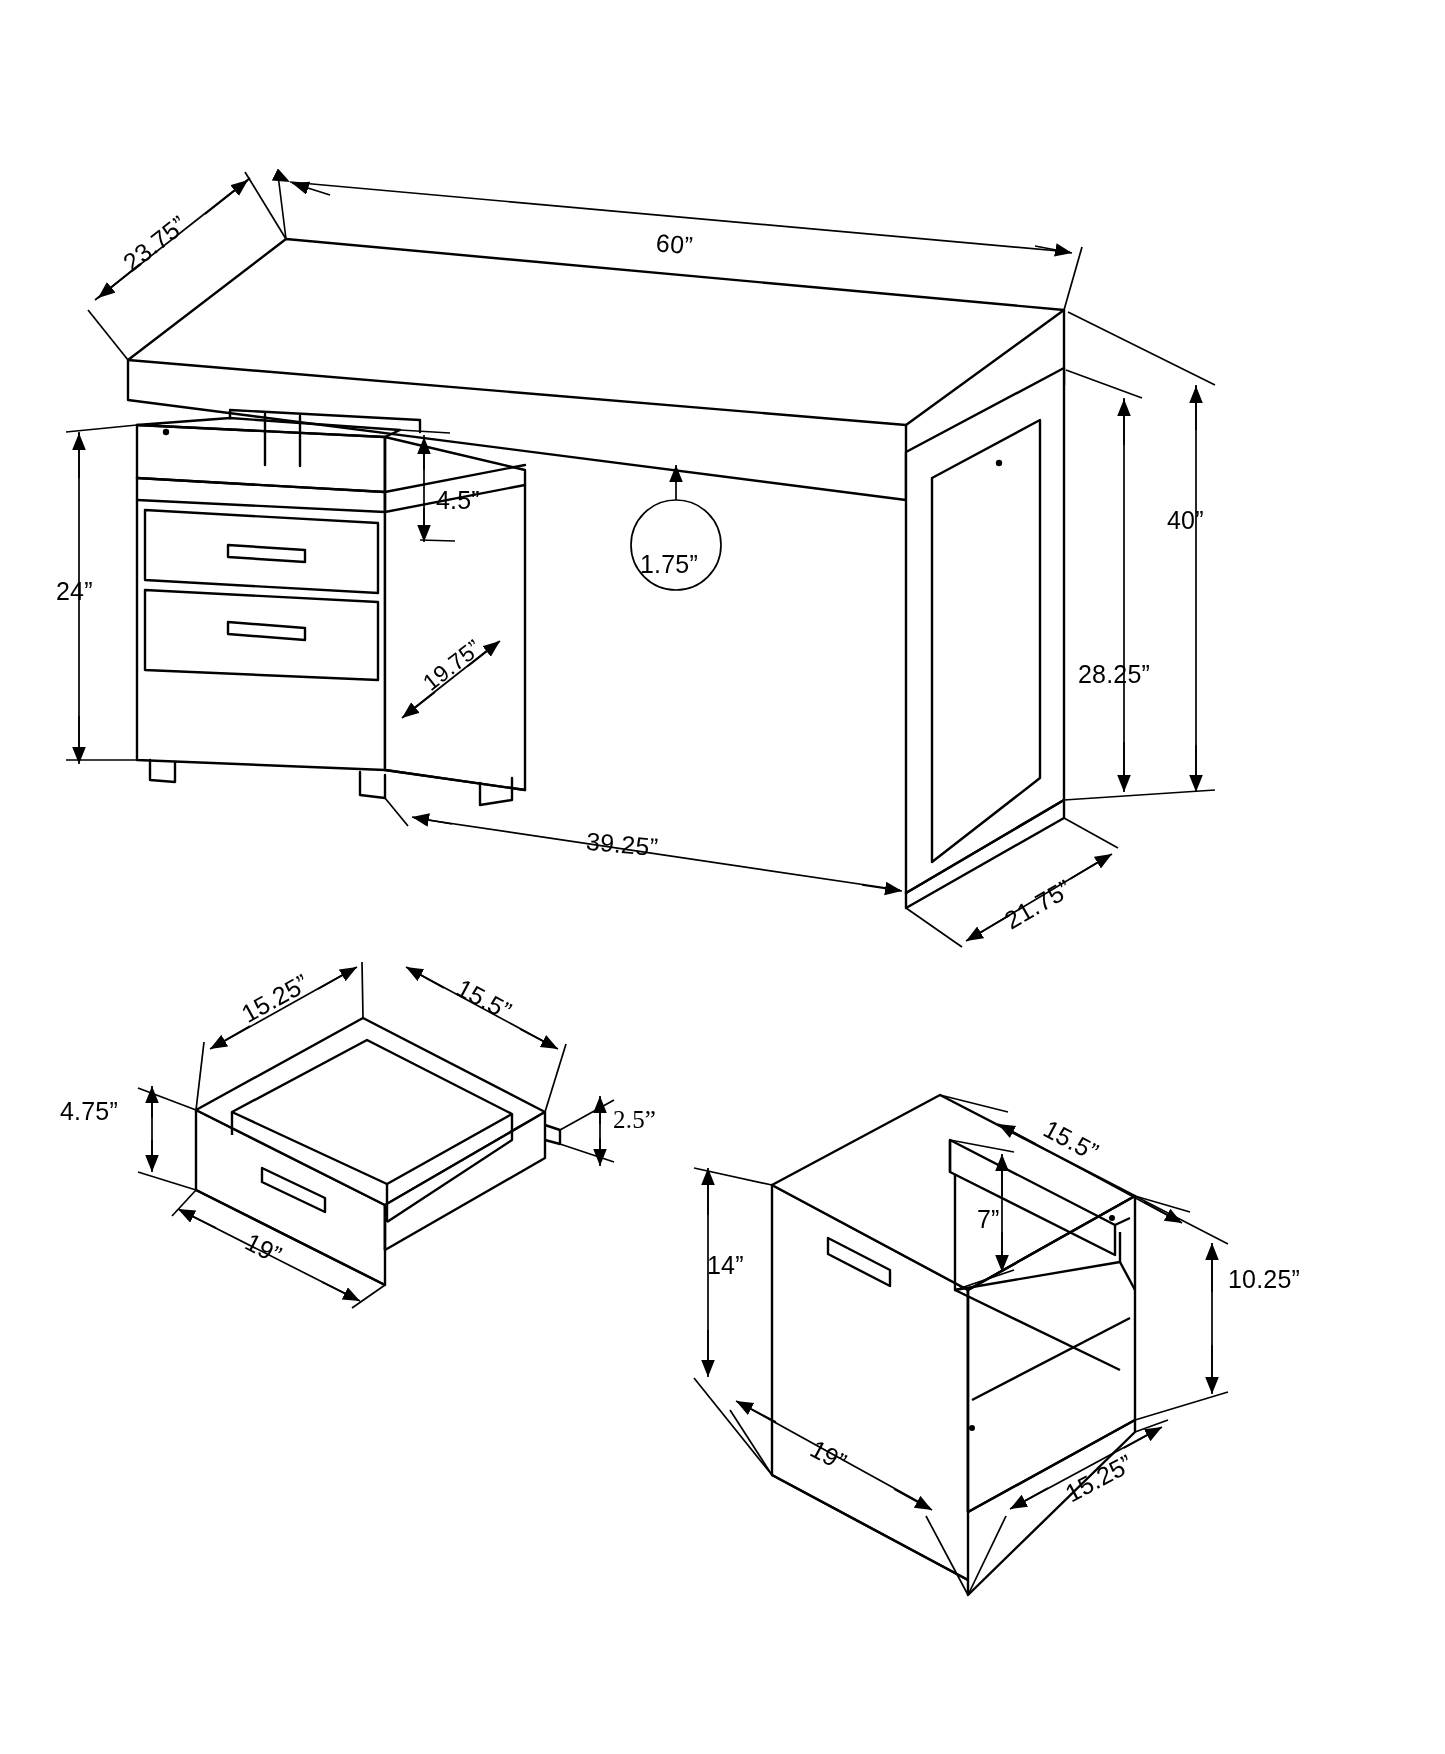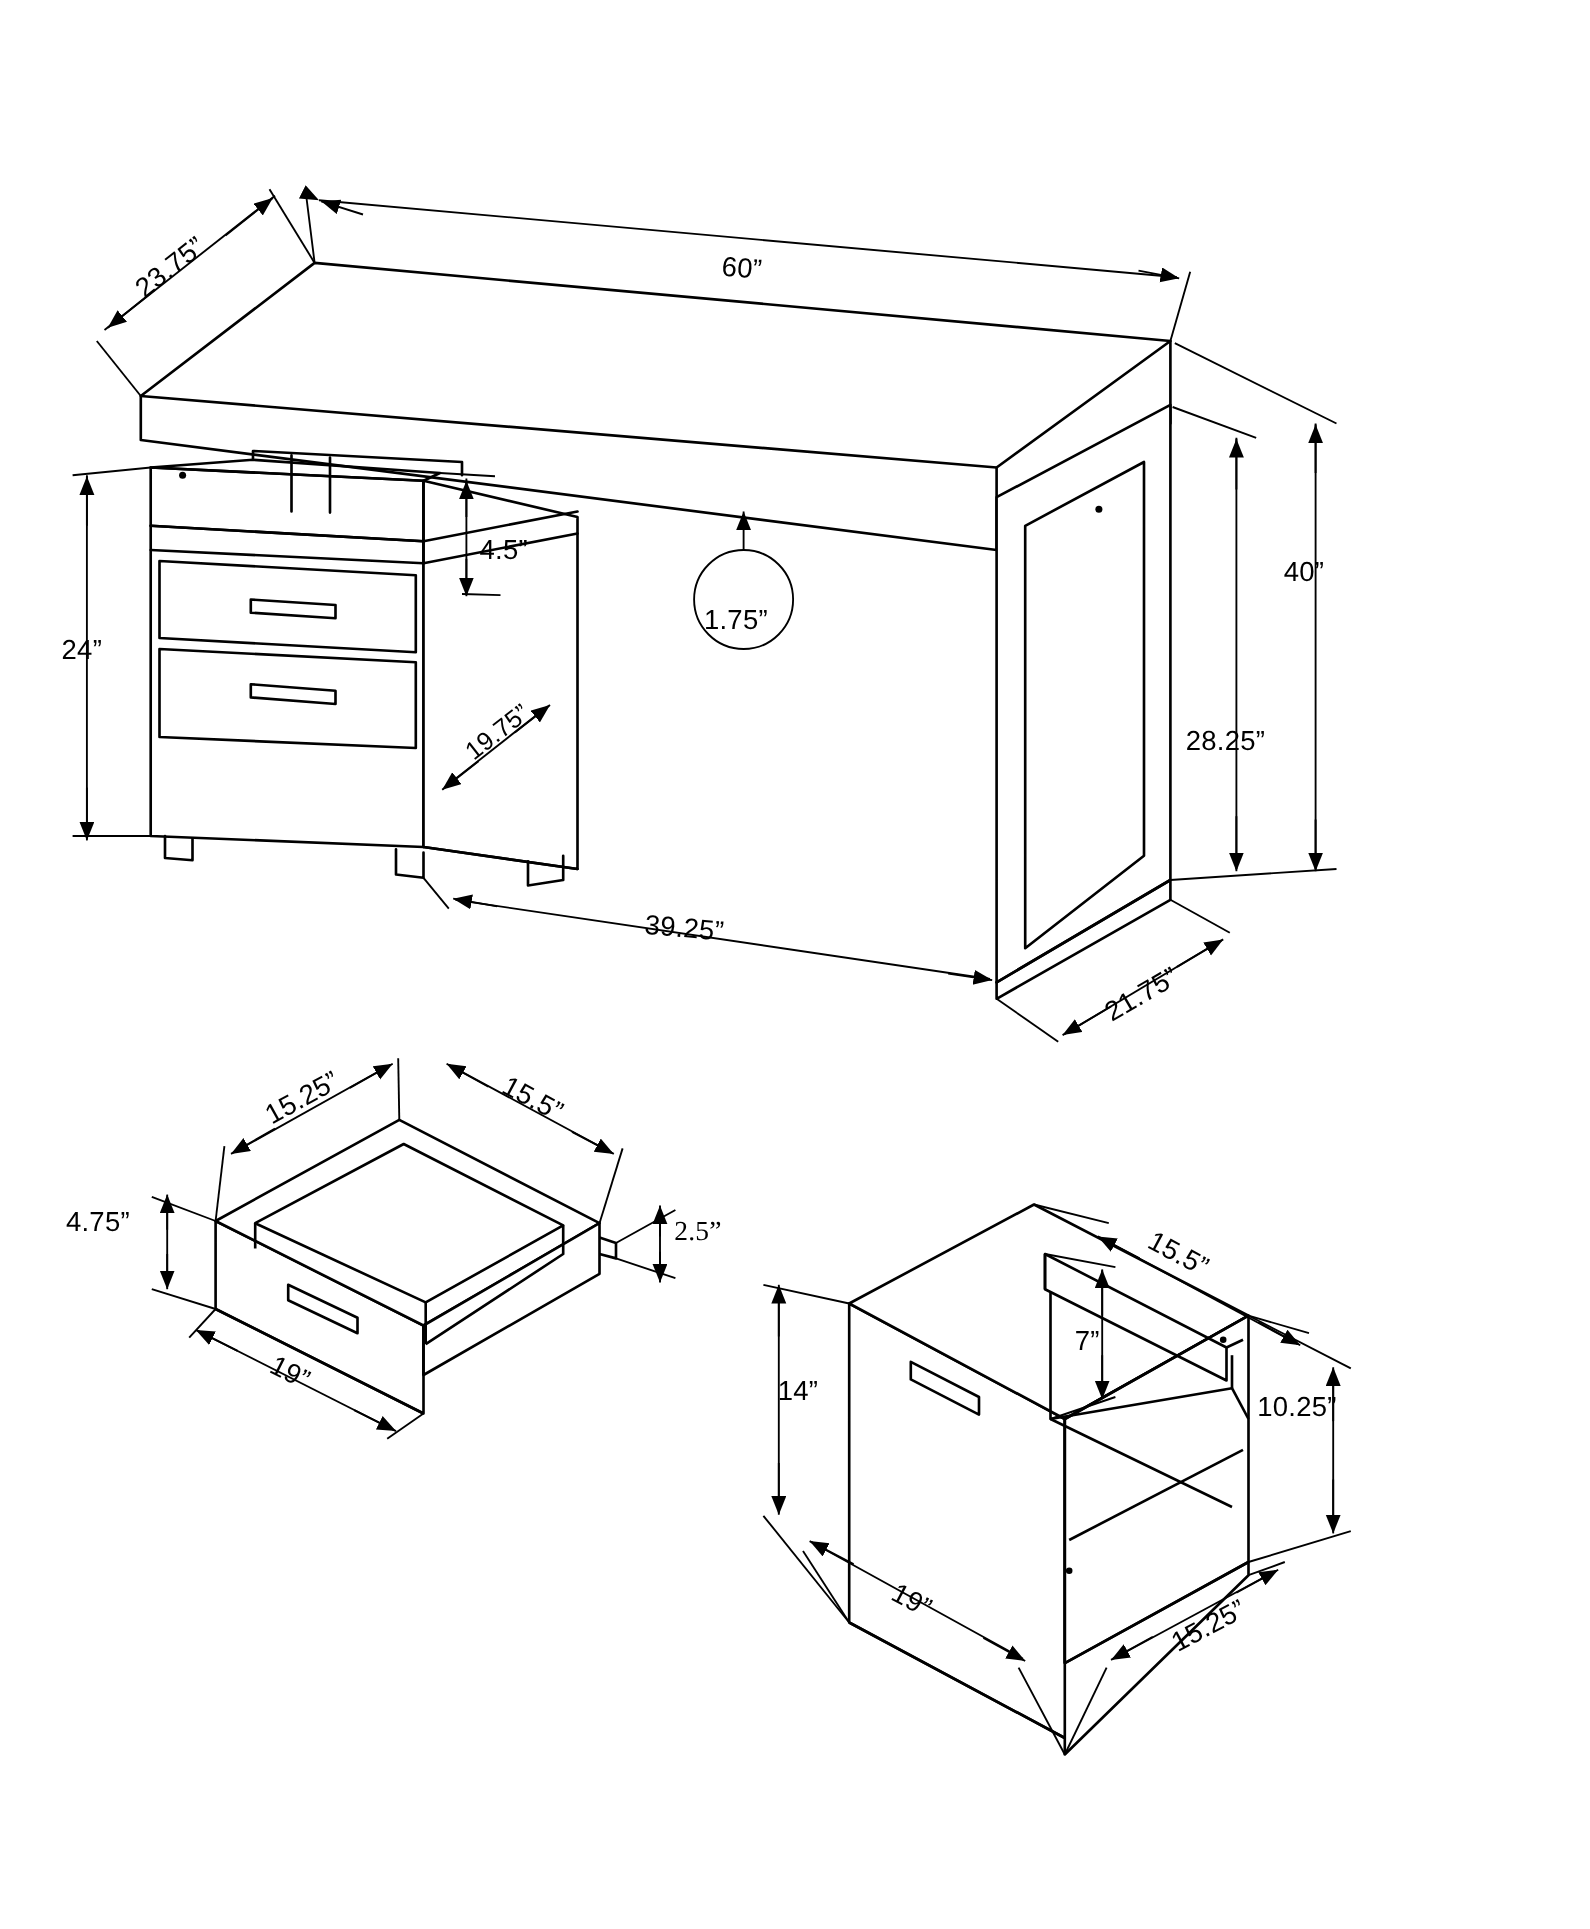--- a/index.html
+++ b/index.html
@@ -305,19 +305,19 @@
   <div class="dim-label" style="left:613px; top:1106px;font-family:Liberation Serif, serif;">2.5”</div>
 
   <div class="dim-label" style="left:245px; top:1234px; transform: rotate(27deg);">19”</div>
 
   <div class="dim-label" style="left:1042px; top:1126px; transform: rotate(28deg);">15.5”</div>
 
   <div class="dim-label" style="left:977px; top:1205px;">7”</div>
 
   <div class="dim-label" style="left:677px; top:1251px;margin-left:30px;">14”</div>
 
-  <div class="dim-label" style="left:1143px; top:1265px;">10.25”</div>
+  <div class="dim-label" style="left:1228px; top:1265px;">10.25”</div>
 
   <div class="dim-label" style="left:810px; top:1441px; transform: rotate(28deg);">19”</div>
 
   <div class="dim-label" style="left:1063px; top:1464px; transform: rotate(-28deg);">15.25”</div>
 
 </div>
 
 </body></html>

